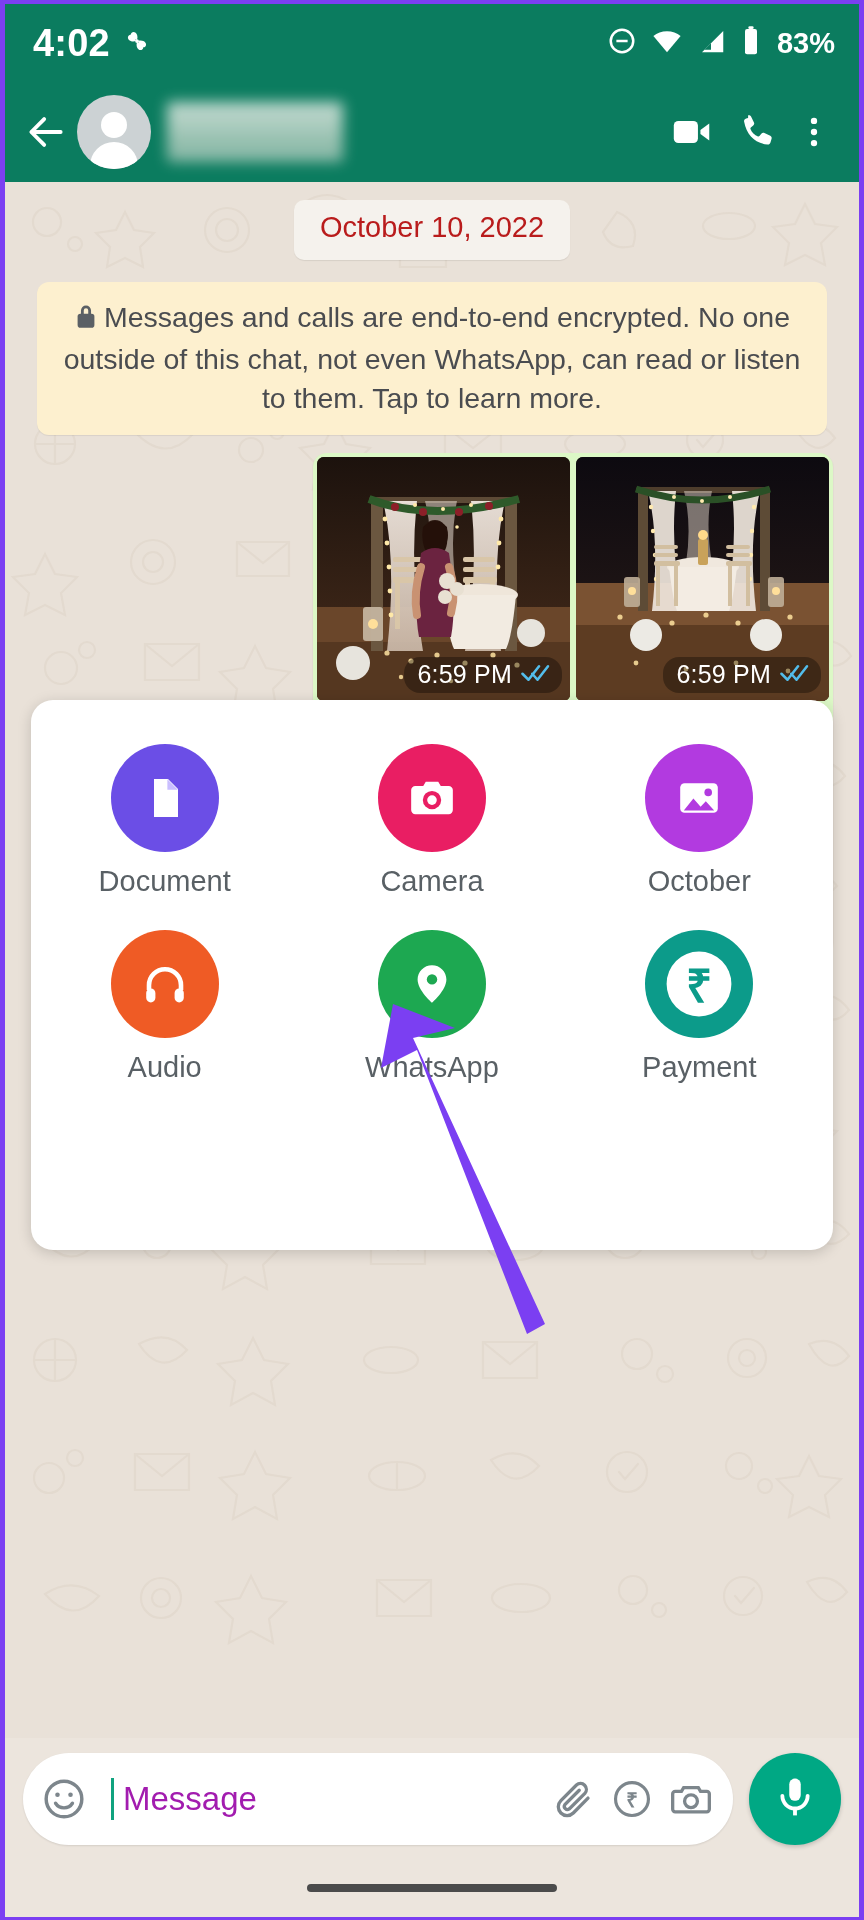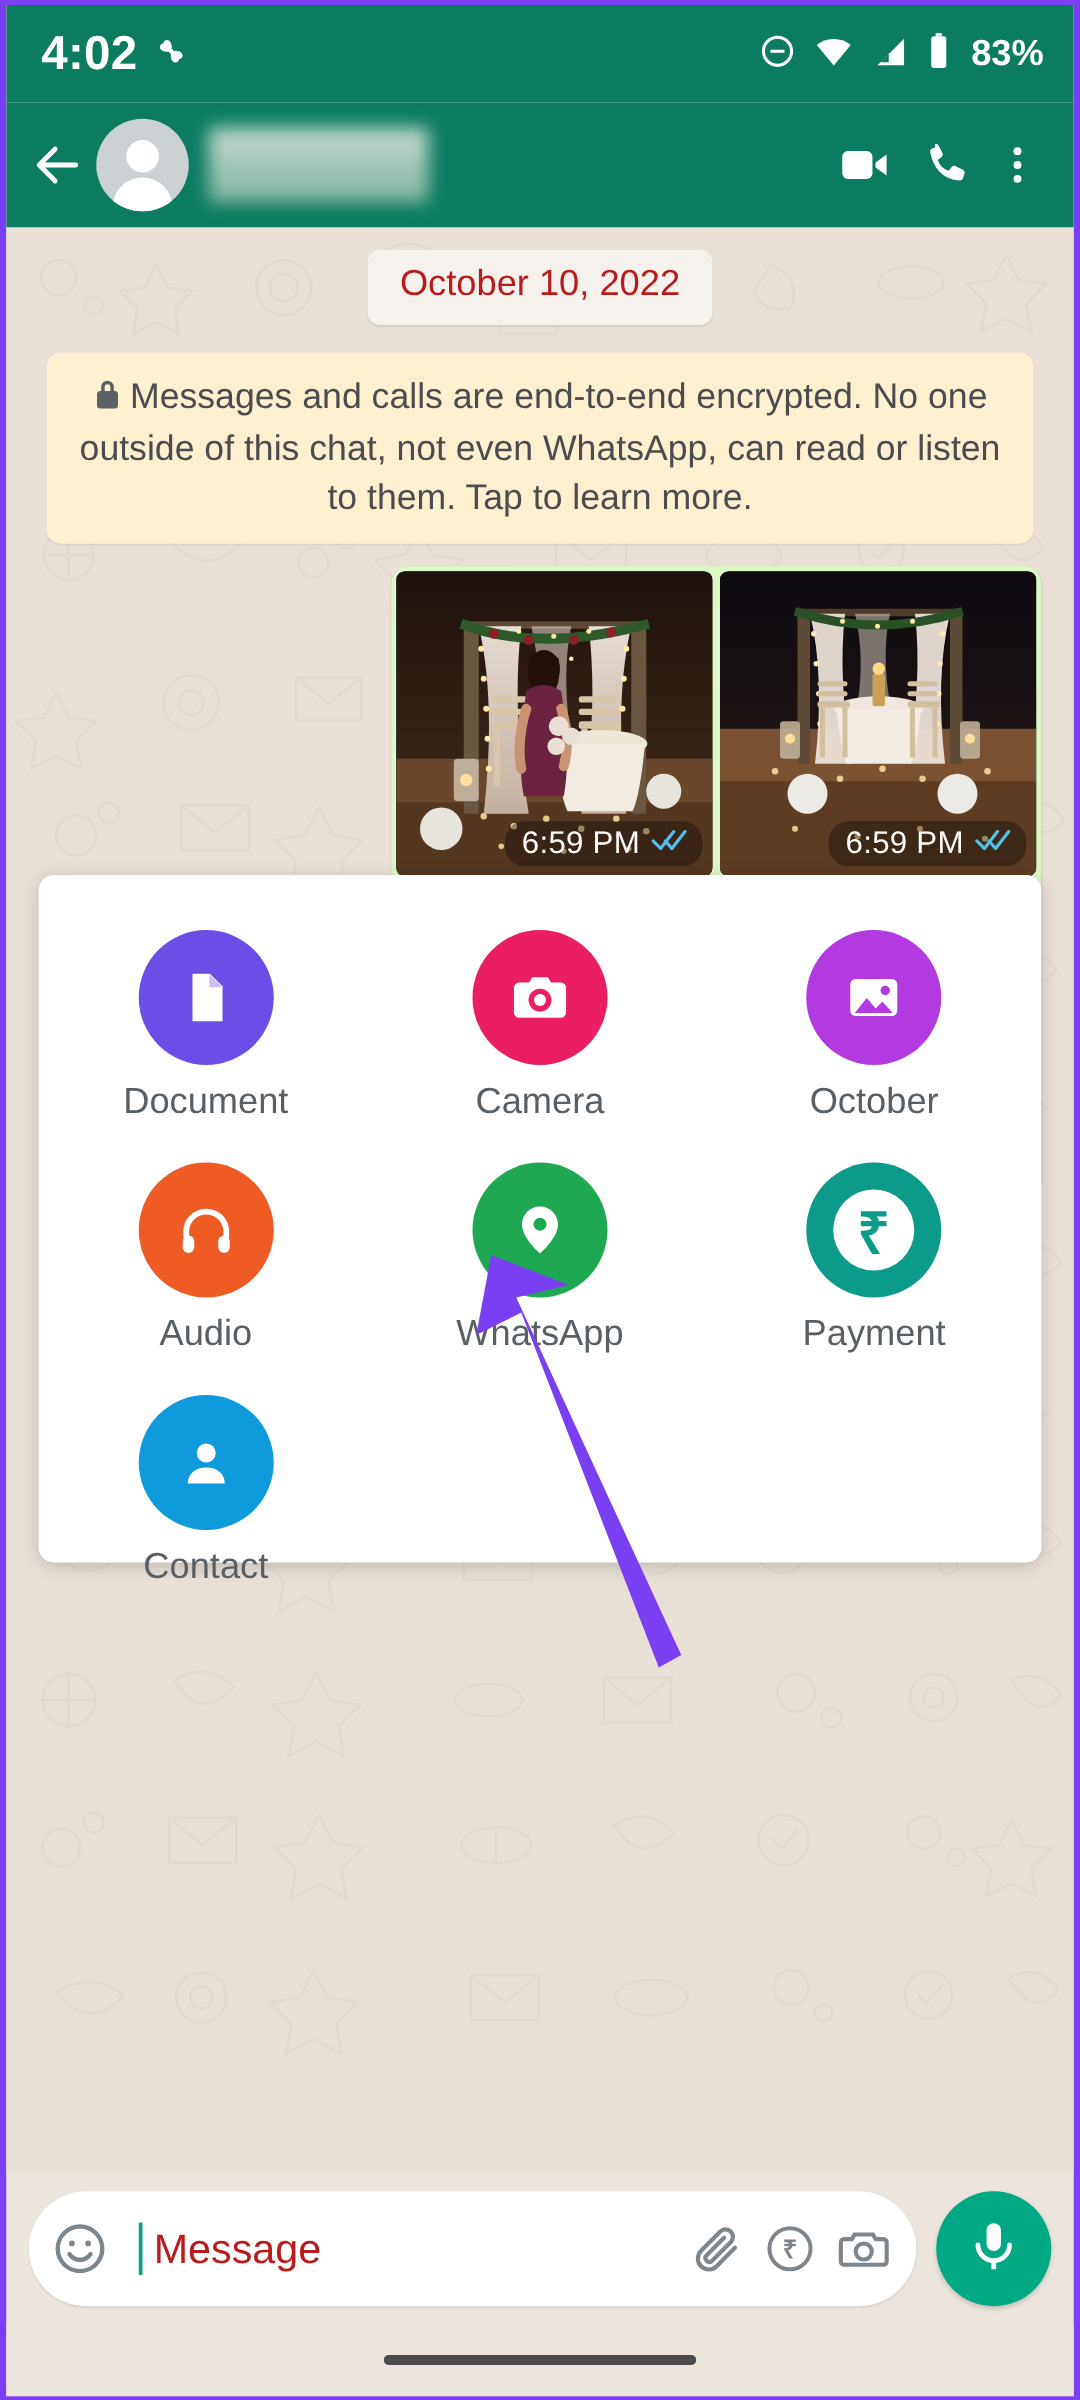--- a/index.html
+++ b/index.html
@@ -93,21 +93,21 @@
   .meta {
     position:absolute; right:8px; bottom:8px;
     display:flex; align-items:center; gap:9px;
     background:rgba(0,0,0,.33); border-radius:16px; padding:3px 11px 4px 13px;
   }
   .meta .t { font-size:25px; color:#fff; letter-spacing:.2px; }
 
   
   .attach-panel {
     position:absolute; left:26px; top:696px; width:802px; height:550px;
-    background:#fff; border-radius:12px;
+    background:#fff; border-radius:22px;
     box-shadow:0 3px 14px rgba(0,0,0,.17);
     padding:44px 0 0;
   }
   .attach-grid { display:grid; grid-template-columns:repeat(3,1fr); row-gap:32px; }
   .attach-item { display:flex; flex-direction:column; align-items:center; }
   .attach-circle {
     width:108px; height:108px; border-radius:50%;
     display:flex; align-items:center; justify-content:center;
   }
   .attach-label { margin-top:13px; font-size:29px; color:#596065; }
@@ -118,21 +118,21 @@
   
   .inputbar {
     position:absolute; left:0; bottom:58px; width:854px; height:120px;
     display:flex; align-items:center; padding:0 18px;
   }
   .input-pill {
     flex:1 1 auto; height:92px; background:#fff; border-radius:46px;
     display:flex; align-items:center; padding:0 20px 0 18px; gap:16px;
     box-shadow:0 1px 2px rgba(0,0,0,.10);
   }
-  .msg-ph { flex:1 1 auto; font-size:33px; color:#b91c1c; padding-left:8px;
+  .msg-ph { flex:1 1 auto; font-size:33px; color:#a21caf; padding-left:8px;
             display:flex; align-items:center; }
   .caret { display:inline-block; width:3px; height:42px; background:#10a37f; margin-right:9px; }
   .pill-ico { flex:0 0 auto; display:flex; align-items:center; justify-content:center; }
   .mic-btn {
     flex:0 0 auto; width:92px; height:92px; border-radius:50%;
     background:#00a884; margin-left:16px;
     display:flex; align-items:center; justify-content:center;
     box-shadow:0 2px 4px rgba(0,0,0,.18);
   }
 
@@ -805,29 +805,20 @@
       <div class="attach-item">
         <div class="attach-circle" style="background:#0c9b8a">
           <svg width="108" height="108" viewBox="0 0 24 24">
             <circle cx="12" cy="12" r="7.2" fill="#fff"></circle>
             <text x="12" y="16.1" text-anchor="middle" font-family="'Liberation Sans', sans-serif" font-size="10.2" font-weight="700" fill="#0c9b8a">₹</text>
           </svg>
         </div>
         <div class="attach-label">Payment</div>
       </div>
 
-      <div class="attach-item">
-        <div class="attach-circle" style="background:#0f9bdb">
-          <svg width="48" height="48" viewBox="0 0 24 24" fill="#fff">
-            <circle cx="12" cy="8.2" r="3.8"></circle>
-            <path d="M4.6 20.4c0-4.1 3.3-6.4 7.4-6.4s7.4 2.3 7.4 6.4z"></path>
-          </svg>
-        </div>
-        <div class="attach-label">Contact</div>
-      </div>
 
     </div>
   </div>
 
   <svg class="arrow-anno" viewBox="0 0 854 1913">
     <g fill="#7b3ff2">
       <path d="M540 1320 L408 1034 L450 1024 L388 1000 L376 1064 L412 1046 L522 1330 Z"></path>
     </g>
   </svg>
 

